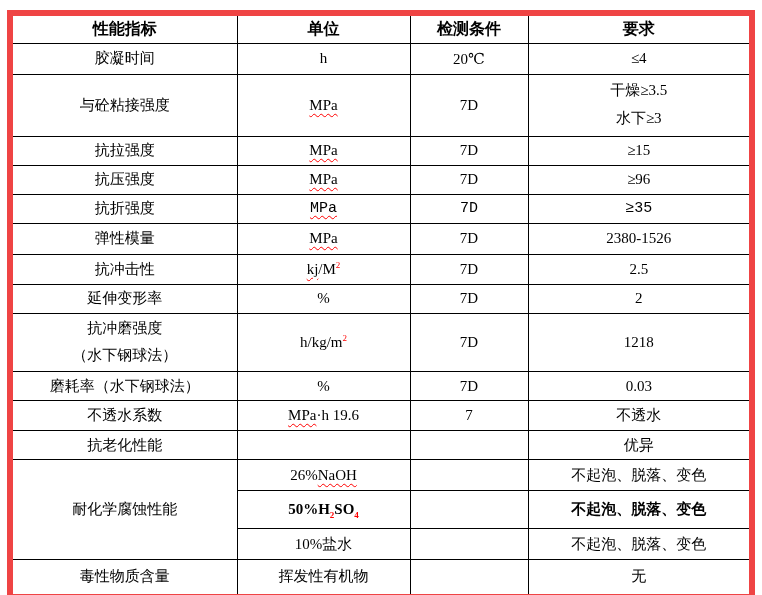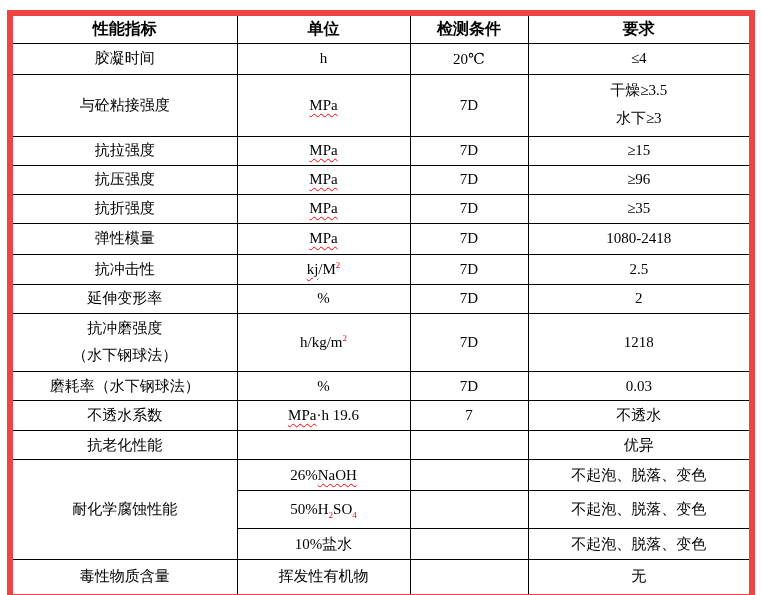--- a/index.html
+++ b/index.html
@@ -81,31 +81,31 @@
         <td><span class="run wavy">MPa</span></td>
         <td><span class="run">7D</span></td>
         <td><span class="run">≥15</span></td>
       </tr>
       <tr style="height: 29px;">
         <td><span class="run">抗压强度</span></td>
         <td><span class="run wavy">MPa</span></td>
         <td><span class="run">7D</span></td>
         <td><span class="run">≥96</span></td>
       </tr>
-      <tr style="height: 29px;">
+      <tr style="height: 29px; font-family: Liberation Mono, monospace;">
         <td><span class="run">抗折强度</span></td>
         <td><span class="run wavy">MPa</span></td>
         <td><span class="run">7D</span></td>
         <td><span class="run">≥35</span></td>
       </tr>
       <tr style="height: 31px;">
         <td><span class="run">弹性模量</span></td>
         <td><span class="run wavy">MPa</span></td>
         <td><span class="run">7D</span></td>
-        <td><span class="run">1080-2418</span></td>
+        <td><span class="run">2380-1526</span></td>
       </tr>
       <tr style="height: 30px;">
         <td><span class="run">抗冲击性</span></td>
         <td><span class="run wavy">kj</span><span class="run">/M</span><sup class="sp red">2</sup></td>
         <td><span class="run">7D</span></td>
         <td><span class="run">2.5</span></td>
       </tr>
       <tr style="height: 29px;">
         <td><span class="run">延伸变形率</span></td>
         <td><span class="run">%</span></td>
@@ -135,21 +135,21 @@
         <td></td>
         <td></td>
         <td><span class="run">优异</span></td>
       </tr>
       <tr style="height: 31px;">
         <td rowspan="3"><span class="run">耐化学腐蚀性能</span></td>
         <td><span class="run">26%</span><span class="run wavy">NaOH</span></td>
         <td></td>
         <td><span class="run">不起泡、脱落、变色</span></td>
       </tr>
-      <tr style="height: 38px;">
+      <tr style="height: 38px; font-weight: bold;">
         <td><span class="run">50%H</span><sub class="sb red">2</sub><span class="run">SO</span><sub class="sb red">4</sub></td>
         <td></td>
         <td><span class="run">不起泡、脱落、变色</span></td>
       </tr>
       <tr style="height: 31px;">
         <td><span class="run">10%盐水</span></td>
         <td></td>
         <td><span class="run">不起泡、脱落、变色</span></td>
       </tr>
       <tr style="height: 37px;">

